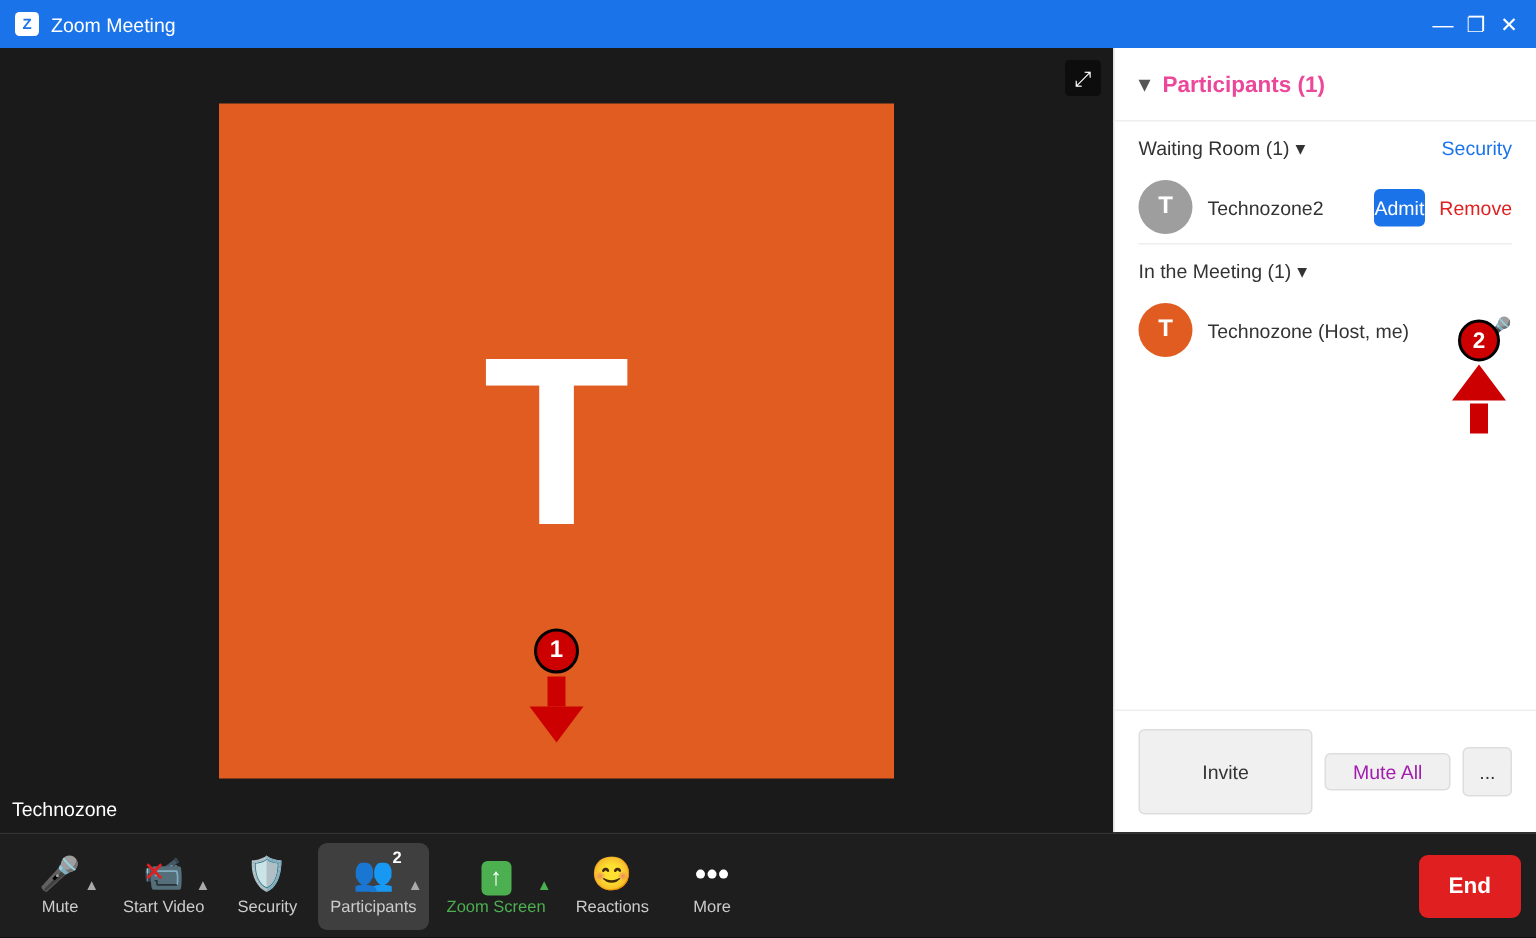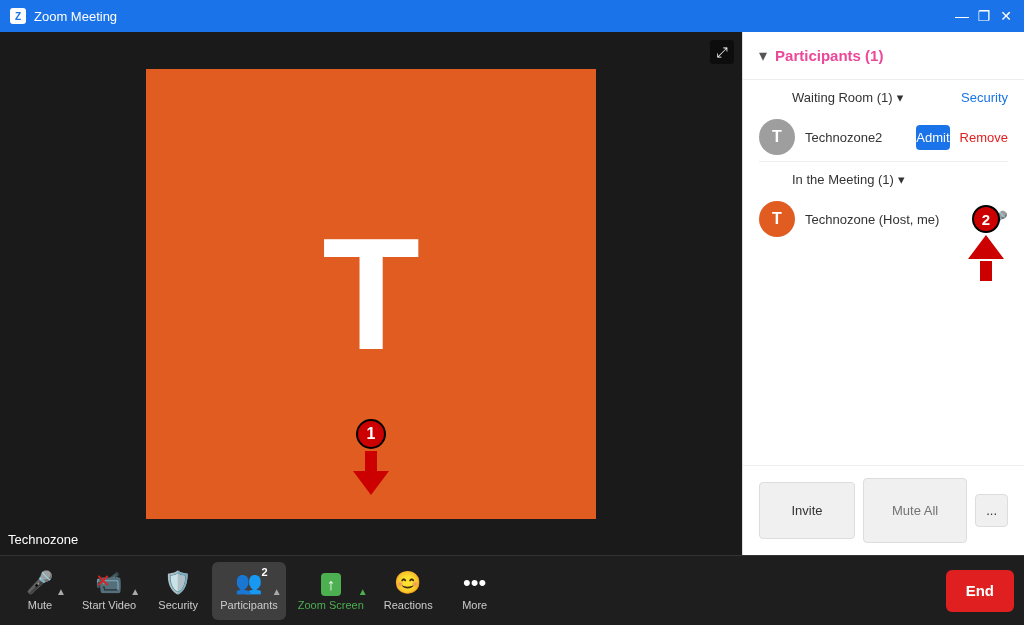--- a/index.html
+++ b/index.html
@@ -267,21 +267,20 @@
       flex: 1;
       overflow-y: auto;
       padding: 0;
     }
 
     .section-header {
       display: flex;
       align-items: center;
       padding: 10px 16px 8px;
       justify-content: space-between;
-      margin-left: 33px;
     }
     .section-title {
       font-size: 13px;
       color: #333;
       font-weight: 500;
       display: flex;
       align-items: center;
       gap: 4px;
     }
     .section-message-btn {
@@ -362,24 +361,24 @@
       padding: 20px;
       font-size: 13px;
       cursor: pointer;
       color: #333;
     }
     .mute-all-btn {
       flex: 1;
       background: #f0f0f0;
       border: 1px solid #ddd;
       border-radius: 4px;
-      padding: 24px;
-      font-size: 13px;
-      cursor: pointer;
-      color: #737373;
+      padding: 4px;
+      font-size: 13px;
+      cursor: pointer;
+      color: #a21caf;
     }
     .more-options-btn {
       background: #f0f0f0;
       border: 1px solid #ddd;
       border-radius: 4px;
       padding: 8px 10px;
       font-size: 13px;
       cursor: pointer;
       color: #333;
     }

